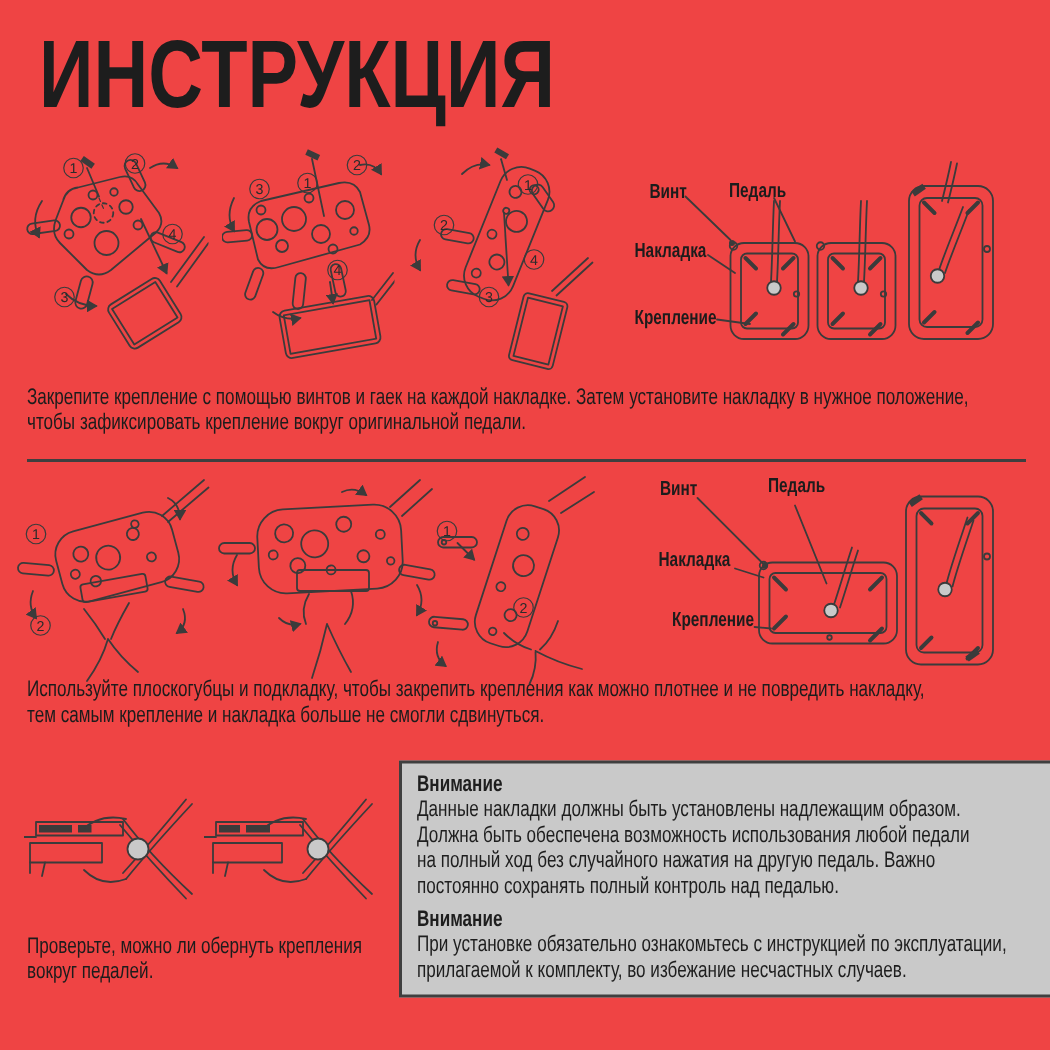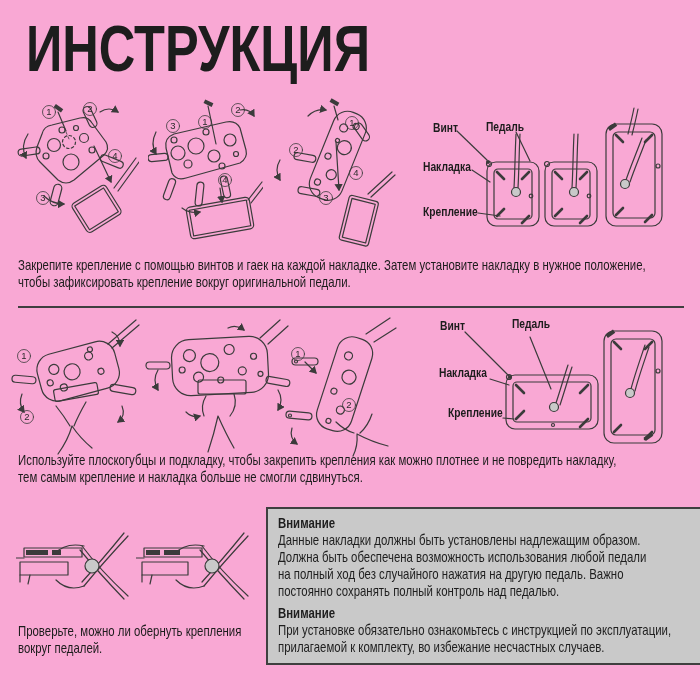--- a/index.html
+++ b/index.html
@@ -3,21 +3,21 @@
 <meta charset="utf-8">
 <style>
   html,body{margin:0;padding:0;}
   body{
     width:700px;height:700px;
     background:#c9c9c9;
     font-family:"Liberation Sans",sans-serif;
     color:#1e1e1e;
     overflow:hidden;
   }
-  .page{position:relative;width:700px;height:700px;background:#f9a8d4;}
+  .page{position:relative;width:700px;height:700px;background:#ef4444;}
   .abs{position:absolute;}
   .title{
     position:absolute;left:26px;top:17px;
     font-size:64px;line-height:64px;font-weight:bold;color:#1d1d1d;
     transform:scaleX(0.79);transform-origin:0 0;white-space:nowrap;
   }
   .txt{
     position:absolute;
     font-size:15px;line-height:17px;margin:0;
     transform:scaleX(0.76);transform-origin:0 0;

